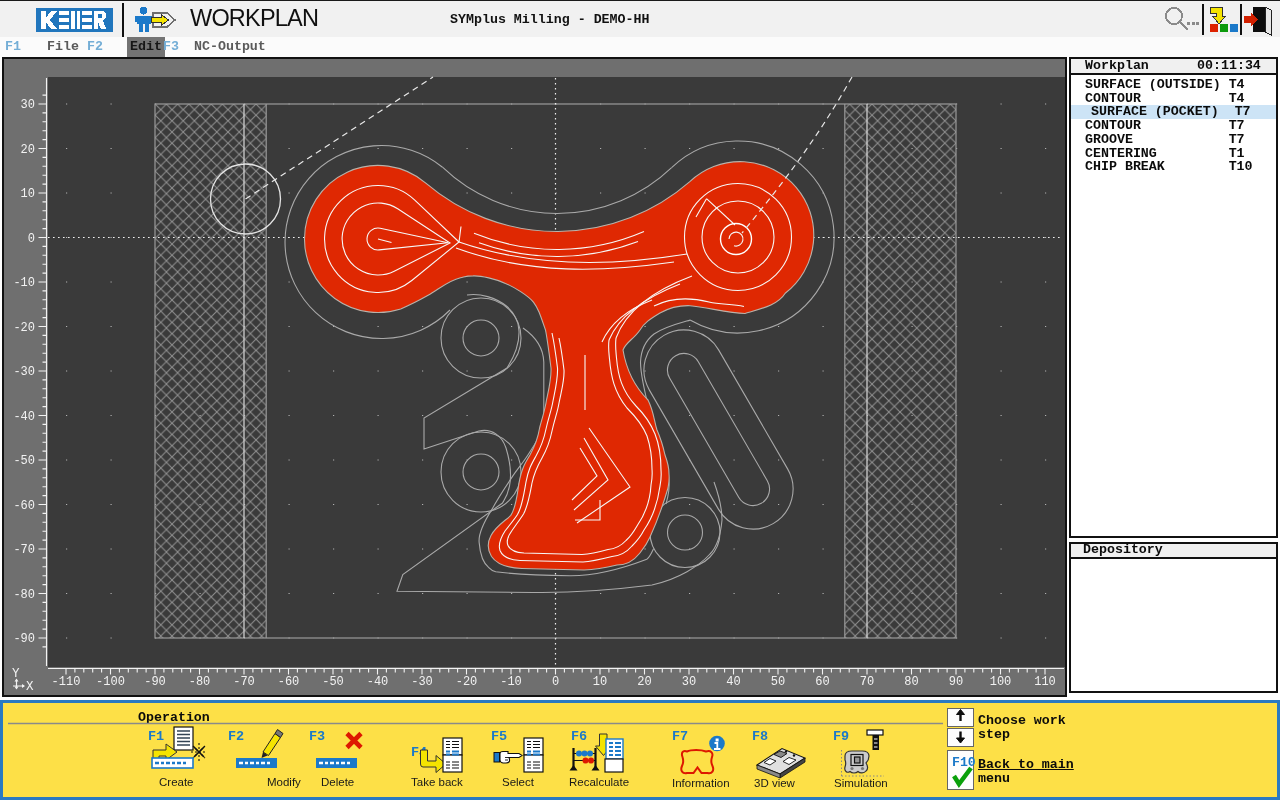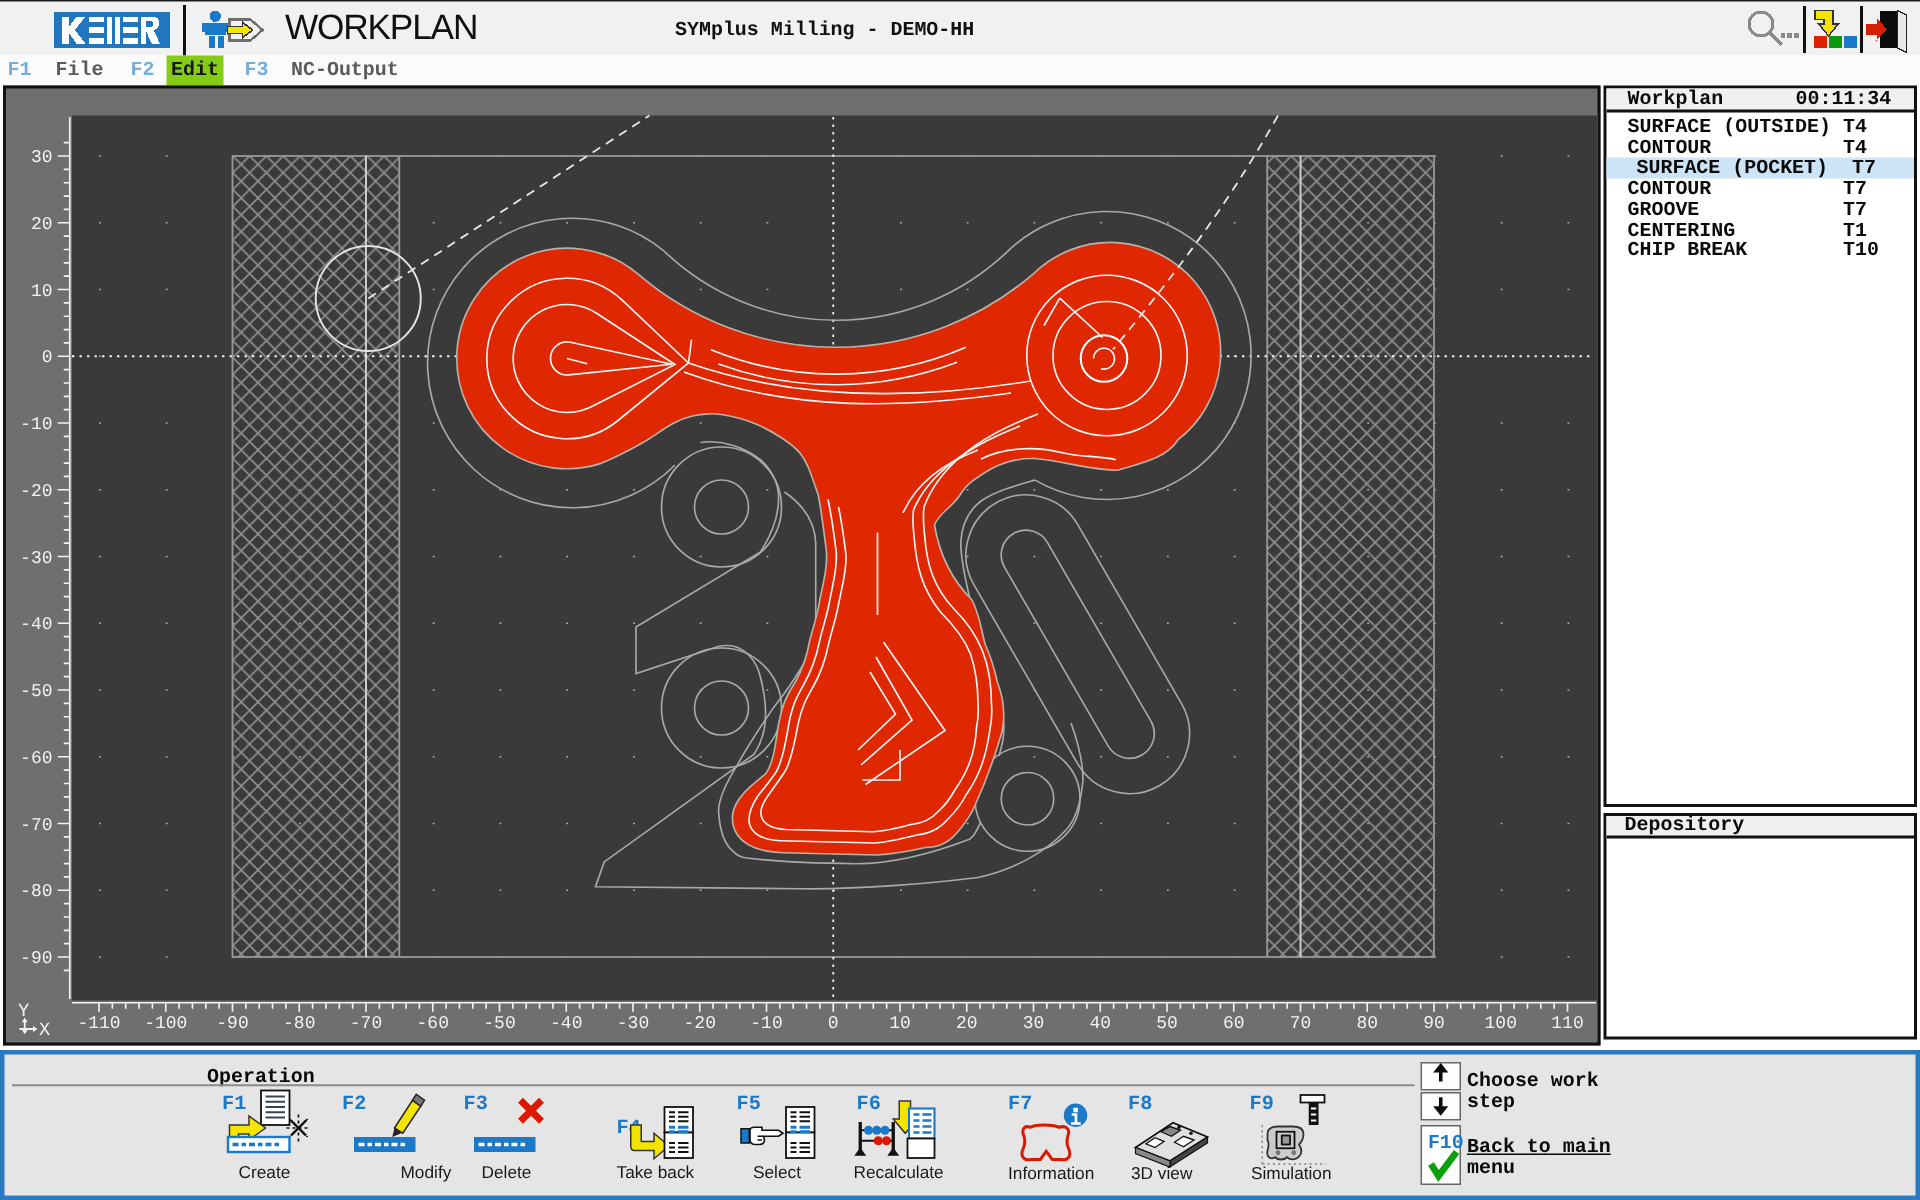--- a/index.html
+++ b/index.html
@@ -17,21 +17,21 @@
 #gstatus{position:absolute;left:0;top:0;width:1061px;height:15px;background:#f0f0f0;border-bottom:2px solid #111;}
 #gstatus span{position:absolute;font-family:"Liberation Mono",monospace;font-weight:bold;font-size:13.3px;line-height:15px;color:#0b0b0b;white-space:pre;}
 
 #rpanel{position:absolute;left:1069px;top:57px;width:211px;height:640px;background:#fff;}
 #wpbox{position:absolute;left:0px;top:0px;width:209px;height:481px;border:2px solid #111;background:#fff;}
 #wphead{position:absolute;left:0;top:0;width:205px;height:16px;background:#f0f0f0;border-bottom:2px solid #111;}
 .wprow{position:absolute;left:0px;width:205px;height:13.7px;font-family:"Liberation Mono",monospace;font-weight:bold;font-size:13.3px;line-height:13.7px;color:#0b0b0b;white-space:pre;}
 #depbox{position:absolute;left:0px;top:485px;width:209px;height:151px;border:2px solid #111;background:#fff;}
 #dephead{position:absolute;left:0;top:0;width:205px;height:15px;background:#f0f0f0;border-bottom:2px solid #111;}
 
-#bbar{position:absolute;left:0;top:700px;width:1280px;height:100px;background:#e5e5e5;border:3px solid #2a7ac2;}
+#bbar{position:absolute;left:0;top:700px;width:1280px;height:100px;background:#fde047;border:3px solid #2a7ac2;}
 .flabel{position:absolute;font-family:"Liberation Mono",monospace;font-weight:bold;font-size:13.5px;color:#1b79c9;}
 .fcap{position:absolute;font-size:11.5px;color:#191919;white-space:pre;}
 .keybox{position:absolute;background:#fdfdfd;border:1px solid #666;}
 .btext{position:absolute;font-family:"Liberation Mono",monospace;font-weight:bold;font-size:13.3px;color:#0b0b0b;white-space:pre;}
 </style>
 </head>
 <body>
 
 <div id="topbar">
   <svg class="abs" style="left:0;top:0" width="1280" height="37" shape-rendering="crispEdges">
@@ -87,23 +87,23 @@
 
     <rect x="1253" y="6" width="12" height="25" fill="#0d0d0d"></rect>
     <path d="M1265,6 l6,3 v25 l-6,-3 z" fill="#e8e8e8" stroke="#222" stroke-width="1"></path>
     <path d="M1244,15 h7 v-4 l7,7.5 -7,7.5 v-4 h-7 z" fill="#d22000"></path>
   </svg>
   <div id="worktitle">WORKPLAN</div>
   <div id="apptitle">SYMplus Milling - DEMO-HH</div>
 </div>
 <div id="menubar">
   <span style="left:5px;color:#74aed6;">F1</span>
-  <span style="left:37px;color:#5a5a5a;">File</span>
+  <span style="left:47px;color:#5a5a5a;">File</span>
   <span style="left:87px;color:#74aed6;">F2</span>
-  <span style="left:111px;background:#84cc16;color:#161616;padding:0 3px;">Edit</span>
+  <span style="left:127px;background:#737373;color:#161616;padding:0 3px;">Edit</span>
   <span style="left:163px;color:#74aed6;">F3</span>
   <span style="left:194px;color:#5a5a5a;">NC-Output</span>
 </div>
 
 <div id="gpanel">
   <svg id="cvs" class="abs" style="left:0px;top:17px" width="1061" height="617" font-family="Liberation Mono, monospace">
 <rect x="0" y="0" width="1061" height="617" fill="#6f6f6f"></rect>
 <rect x="44" y="1" width="1017" height="590" fill="#3a3a3a"></rect>
 <path d="M62.0 562.0h1.2 M62.0 517.5h1.2 M62.0 473.0h1.2 M62.0 428.5h1.2 M62.0 384.0h1.2 M62.0 339.5h1.2 M62.0 295.0h1.2 M62.0 250.5h1.2 M62.0 206.0h1.2 M62.0 161.5h1.2 M62.0 117.0h1.2 M62.0 72.5h1.2 M62.0 28.0h1.2 M106.5 562.0h1.2 M106.5 517.5h1.2 M106.5 473.0h1.2 M106.5 428.5h1.2 M106.5 384.0h1.2 M106.5 339.5h1.2 M106.5 295.0h1.2 M106.5 250.5h1.2 M106.5 206.0h1.2 M106.5 161.5h1.2 M106.5 117.0h1.2 M106.5 72.5h1.2 M106.5 28.0h1.2 M151.0 562.0h1.2 M151.0 517.5h1.2 M151.0 473.0h1.2 M151.0 428.5h1.2 M151.0 384.0h1.2 M151.0 339.5h1.2 M151.0 295.0h1.2 M151.0 250.5h1.2 M151.0 206.0h1.2 M151.0 161.5h1.2 M151.0 117.0h1.2 M151.0 72.5h1.2 M151.0 28.0h1.2 M195.5 562.0h1.2 M195.5 517.5h1.2 M195.5 473.0h1.2 M195.5 428.5h1.2 M195.5 384.0h1.2 M195.5 339.5h1.2 M195.5 295.0h1.2 M195.5 250.5h1.2 M195.5 206.0h1.2 M195.5 161.5h1.2 M195.5 117.0h1.2 M195.5 72.5h1.2 M195.5 28.0h1.2 M240.0 562.0h1.2 M240.0 517.5h1.2 M240.0 473.0h1.2 M240.0 428.5h1.2 M240.0 384.0h1.2 M240.0 339.5h1.2 M240.0 295.0h1.2 M240.0 250.5h1.2 M240.0 206.0h1.2 M240.0 161.5h1.2 M240.0 117.0h1.2 M240.0 72.5h1.2 M240.0 28.0h1.2 M284.5 562.0h1.2 M284.5 517.5h1.2 M284.5 473.0h1.2 M284.5 428.5h1.2 M284.5 384.0h1.2 M284.5 339.5h1.2 M284.5 295.0h1.2 M284.5 250.5h1.2 M284.5 206.0h1.2 M284.5 161.5h1.2 M284.5 117.0h1.2 M284.5 72.5h1.2 M284.5 28.0h1.2 M329.0 562.0h1.2 M329.0 517.5h1.2 M329.0 473.0h1.2 M329.0 428.5h1.2 M329.0 384.0h1.2 M329.0 339.5h1.2 M329.0 295.0h1.2 M329.0 250.5h1.2 M329.0 206.0h1.2 M329.0 161.5h1.2 M329.0 117.0h1.2 M329.0 72.5h1.2 M329.0 28.0h1.2 M373.5 562.0h1.2 M373.5 517.5h1.2 M373.5 473.0h1.2 M373.5 428.5h1.2 M373.5 384.0h1.2 M373.5 339.5h1.2 M373.5 295.0h1.2 M373.5 250.5h1.2 M373.5 206.0h1.2 M373.5 161.5h1.2 M373.5 117.0h1.2 M373.5 72.5h1.2 M373.5 28.0h1.2 M418.0 562.0h1.2 M418.0 517.5h1.2 M418.0 473.0h1.2 M418.0 428.5h1.2 M418.0 384.0h1.2 M418.0 339.5h1.2 M418.0 295.0h1.2 M418.0 250.5h1.2 M418.0 206.0h1.2 M418.0 161.5h1.2 M418.0 117.0h1.2 M418.0 72.5h1.2 M418.0 28.0h1.2 M462.5 562.0h1.2 M462.5 517.5h1.2 M462.5 473.0h1.2 M462.5 428.5h1.2 M462.5 384.0h1.2 M462.5 339.5h1.2 M462.5 295.0h1.2 M462.5 250.5h1.2 M462.5 206.0h1.2 M462.5 161.5h1.2 M462.5 117.0h1.2 M462.5 72.5h1.2 M462.5 28.0h1.2 M507.0 562.0h1.2 M507.0 517.5h1.2 M507.0 473.0h1.2 M507.0 428.5h1.2 M507.0 384.0h1.2 M507.0 339.5h1.2 M507.0 295.0h1.2 M507.0 250.5h1.2 M507.0 206.0h1.2 M507.0 161.5h1.2 M507.0 117.0h1.2 M507.0 72.5h1.2 M507.0 28.0h1.2 M551.5 562.0h1.2 M551.5 517.5h1.2 M551.5 473.0h1.2 M551.5 428.5h1.2 M551.5 384.0h1.2 M551.5 339.5h1.2 M551.5 295.0h1.2 M551.5 250.5h1.2 M551.5 206.0h1.2 M551.5 161.5h1.2 M551.5 117.0h1.2 M551.5 72.5h1.2 M551.5 28.0h1.2 M596.0 562.0h1.2 M596.0 517.5h1.2 M596.0 473.0h1.2 M596.0 428.5h1.2 M596.0 384.0h1.2 M596.0 339.5h1.2 M596.0 295.0h1.2 M596.0 250.5h1.2 M596.0 206.0h1.2 M596.0 161.5h1.2 M596.0 117.0h1.2 M596.0 72.5h1.2 M596.0 28.0h1.2 M640.5 562.0h1.2 M640.5 517.5h1.2 M640.5 473.0h1.2 M640.5 428.5h1.2 M640.5 384.0h1.2 M640.5 339.5h1.2 M640.5 295.0h1.2 M640.5 250.5h1.2 M640.5 206.0h1.2 M640.5 161.5h1.2 M640.5 117.0h1.2 M640.5 72.5h1.2 M640.5 28.0h1.2 M685.0 562.0h1.2 M685.0 517.5h1.2 M685.0 473.0h1.2 M685.0 428.5h1.2 M685.0 384.0h1.2 M685.0 339.5h1.2 M685.0 295.0h1.2 M685.0 250.5h1.2 M685.0 206.0h1.2 M685.0 161.5h1.2 M685.0 117.0h1.2 M685.0 72.5h1.2 M685.0 28.0h1.2 M729.5 562.0h1.2 M729.5 517.5h1.2 M729.5 473.0h1.2 M729.5 428.5h1.2 M729.5 384.0h1.2 M729.5 339.5h1.2 M729.5 295.0h1.2 M729.5 250.5h1.2 M729.5 206.0h1.2 M729.5 161.5h1.2 M729.5 117.0h1.2 M729.5 72.5h1.2 M729.5 28.0h1.2 M774.0 562.0h1.2 M774.0 517.5h1.2 M774.0 473.0h1.2 M774.0 428.5h1.2 M774.0 384.0h1.2 M774.0 339.5h1.2 M774.0 295.0h1.2 M774.0 250.5h1.2 M774.0 206.0h1.2 M774.0 161.5h1.2 M774.0 117.0h1.2 M774.0 72.5h1.2 M774.0 28.0h1.2 M818.5 562.0h1.2 M818.5 517.5h1.2 M818.5 473.0h1.2 M818.5 428.5h1.2 M818.5 384.0h1.2 M818.5 339.5h1.2 M818.5 295.0h1.2 M818.5 250.5h1.2 M818.5 206.0h1.2 M818.5 161.5h1.2 M818.5 117.0h1.2 M818.5 72.5h1.2 M818.5 28.0h1.2 M863.0 562.0h1.2 M863.0 517.5h1.2 M863.0 473.0h1.2 M863.0 428.5h1.2 M863.0 384.0h1.2 M863.0 339.5h1.2 M863.0 295.0h1.2 M863.0 250.5h1.2 M863.0 206.0h1.2 M863.0 161.5h1.2 M863.0 117.0h1.2 M863.0 72.5h1.2 M863.0 28.0h1.2 M907.5 562.0h1.2 M907.5 517.5h1.2 M907.5 473.0h1.2 M907.5 428.5h1.2 M907.5 384.0h1.2 M907.5 339.5h1.2 M907.5 295.0h1.2 M907.5 250.5h1.2 M907.5 206.0h1.2 M907.5 161.5h1.2 M907.5 117.0h1.2 M907.5 72.5h1.2 M907.5 28.0h1.2 M952.0 562.0h1.2 M952.0 517.5h1.2 M952.0 473.0h1.2 M952.0 428.5h1.2 M952.0 384.0h1.2 M952.0 339.5h1.2 M952.0 295.0h1.2 M952.0 250.5h1.2 M952.0 206.0h1.2 M952.0 161.5h1.2 M952.0 117.0h1.2 M952.0 72.5h1.2 M952.0 28.0h1.2 M996.5 562.0h1.2 M996.5 517.5h1.2 M996.5 473.0h1.2 M996.5 428.5h1.2 M996.5 384.0h1.2 M996.5 339.5h1.2 M996.5 295.0h1.2 M996.5 250.5h1.2 M996.5 206.0h1.2 M996.5 161.5h1.2 M996.5 117.0h1.2 M996.5 72.5h1.2 M996.5 28.0h1.2 M1041.0 562.0h1.2 M1041.0 517.5h1.2 M1041.0 473.0h1.2 M1041.0 428.5h1.2 M1041.0 384.0h1.2 M1041.0 339.5h1.2 M1041.0 295.0h1.2 M1041.0 250.5h1.2 M1041.0 206.0h1.2 M1041.0 161.5h1.2 M1041.0 117.0h1.2 M1041.0 72.5h1.2 M1041.0 28.0h1.2" stroke="#b0b0b0" stroke-width="1"></path>
 <defs>

